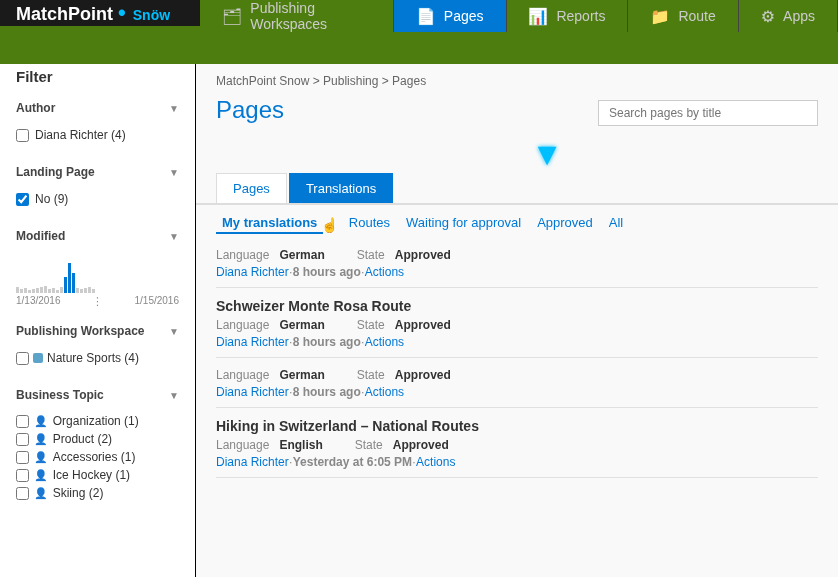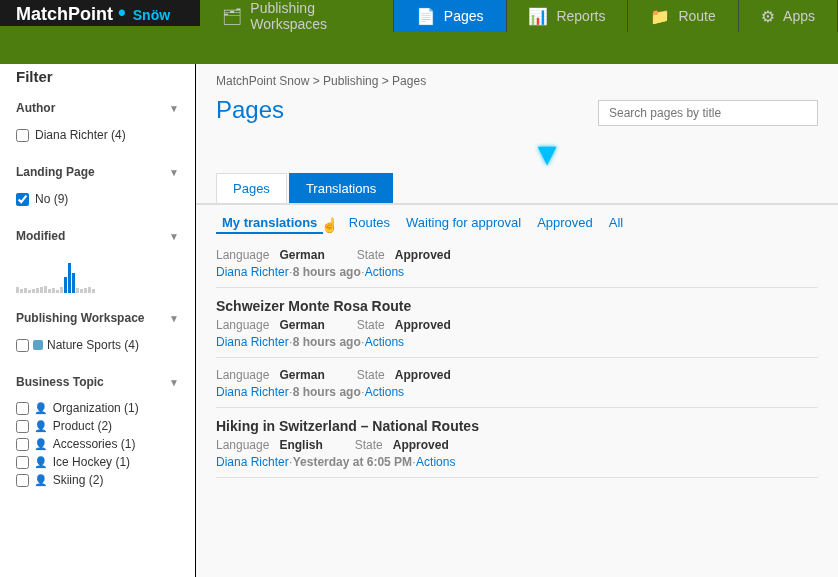--- a/index.html
+++ b/index.html
@@ -218,20 +218,25 @@
           <div class="chart-bar" style="height:6px"></div>
           <div class="chart-bar highlight" style="height:16px"></div>
           <div class="chart-bar highlight" style="height:30px"></div>
           <div class="chart-bar highlight" style="height:20px"></div>
           <div class="chart-bar" style="height:5px"></div>
           <div class="chart-bar" style="height:4px"></div>
           <div class="chart-bar" style="height:5px"></div>
           <div class="chart-bar" style="height:6px"></div>
           <div class="chart-bar" style="height:4px"></div>
         </div>
+        <div class="chart-dates">
+          <span>1/13/2016</span>
+          <span style="font-size:11px;color:#888">⋮</span>
+          <span>1/15/2016</span>
+        </div>
       </div>
     </div>
 
     <div class="filter-section">
       <div class="filter-header">
         <span>Publishing Workspace</span>
         <span class="filter-chevron">▼</span>
       </div>
       <div class="filter-body">
         <div class="filter-item workspace-item">

